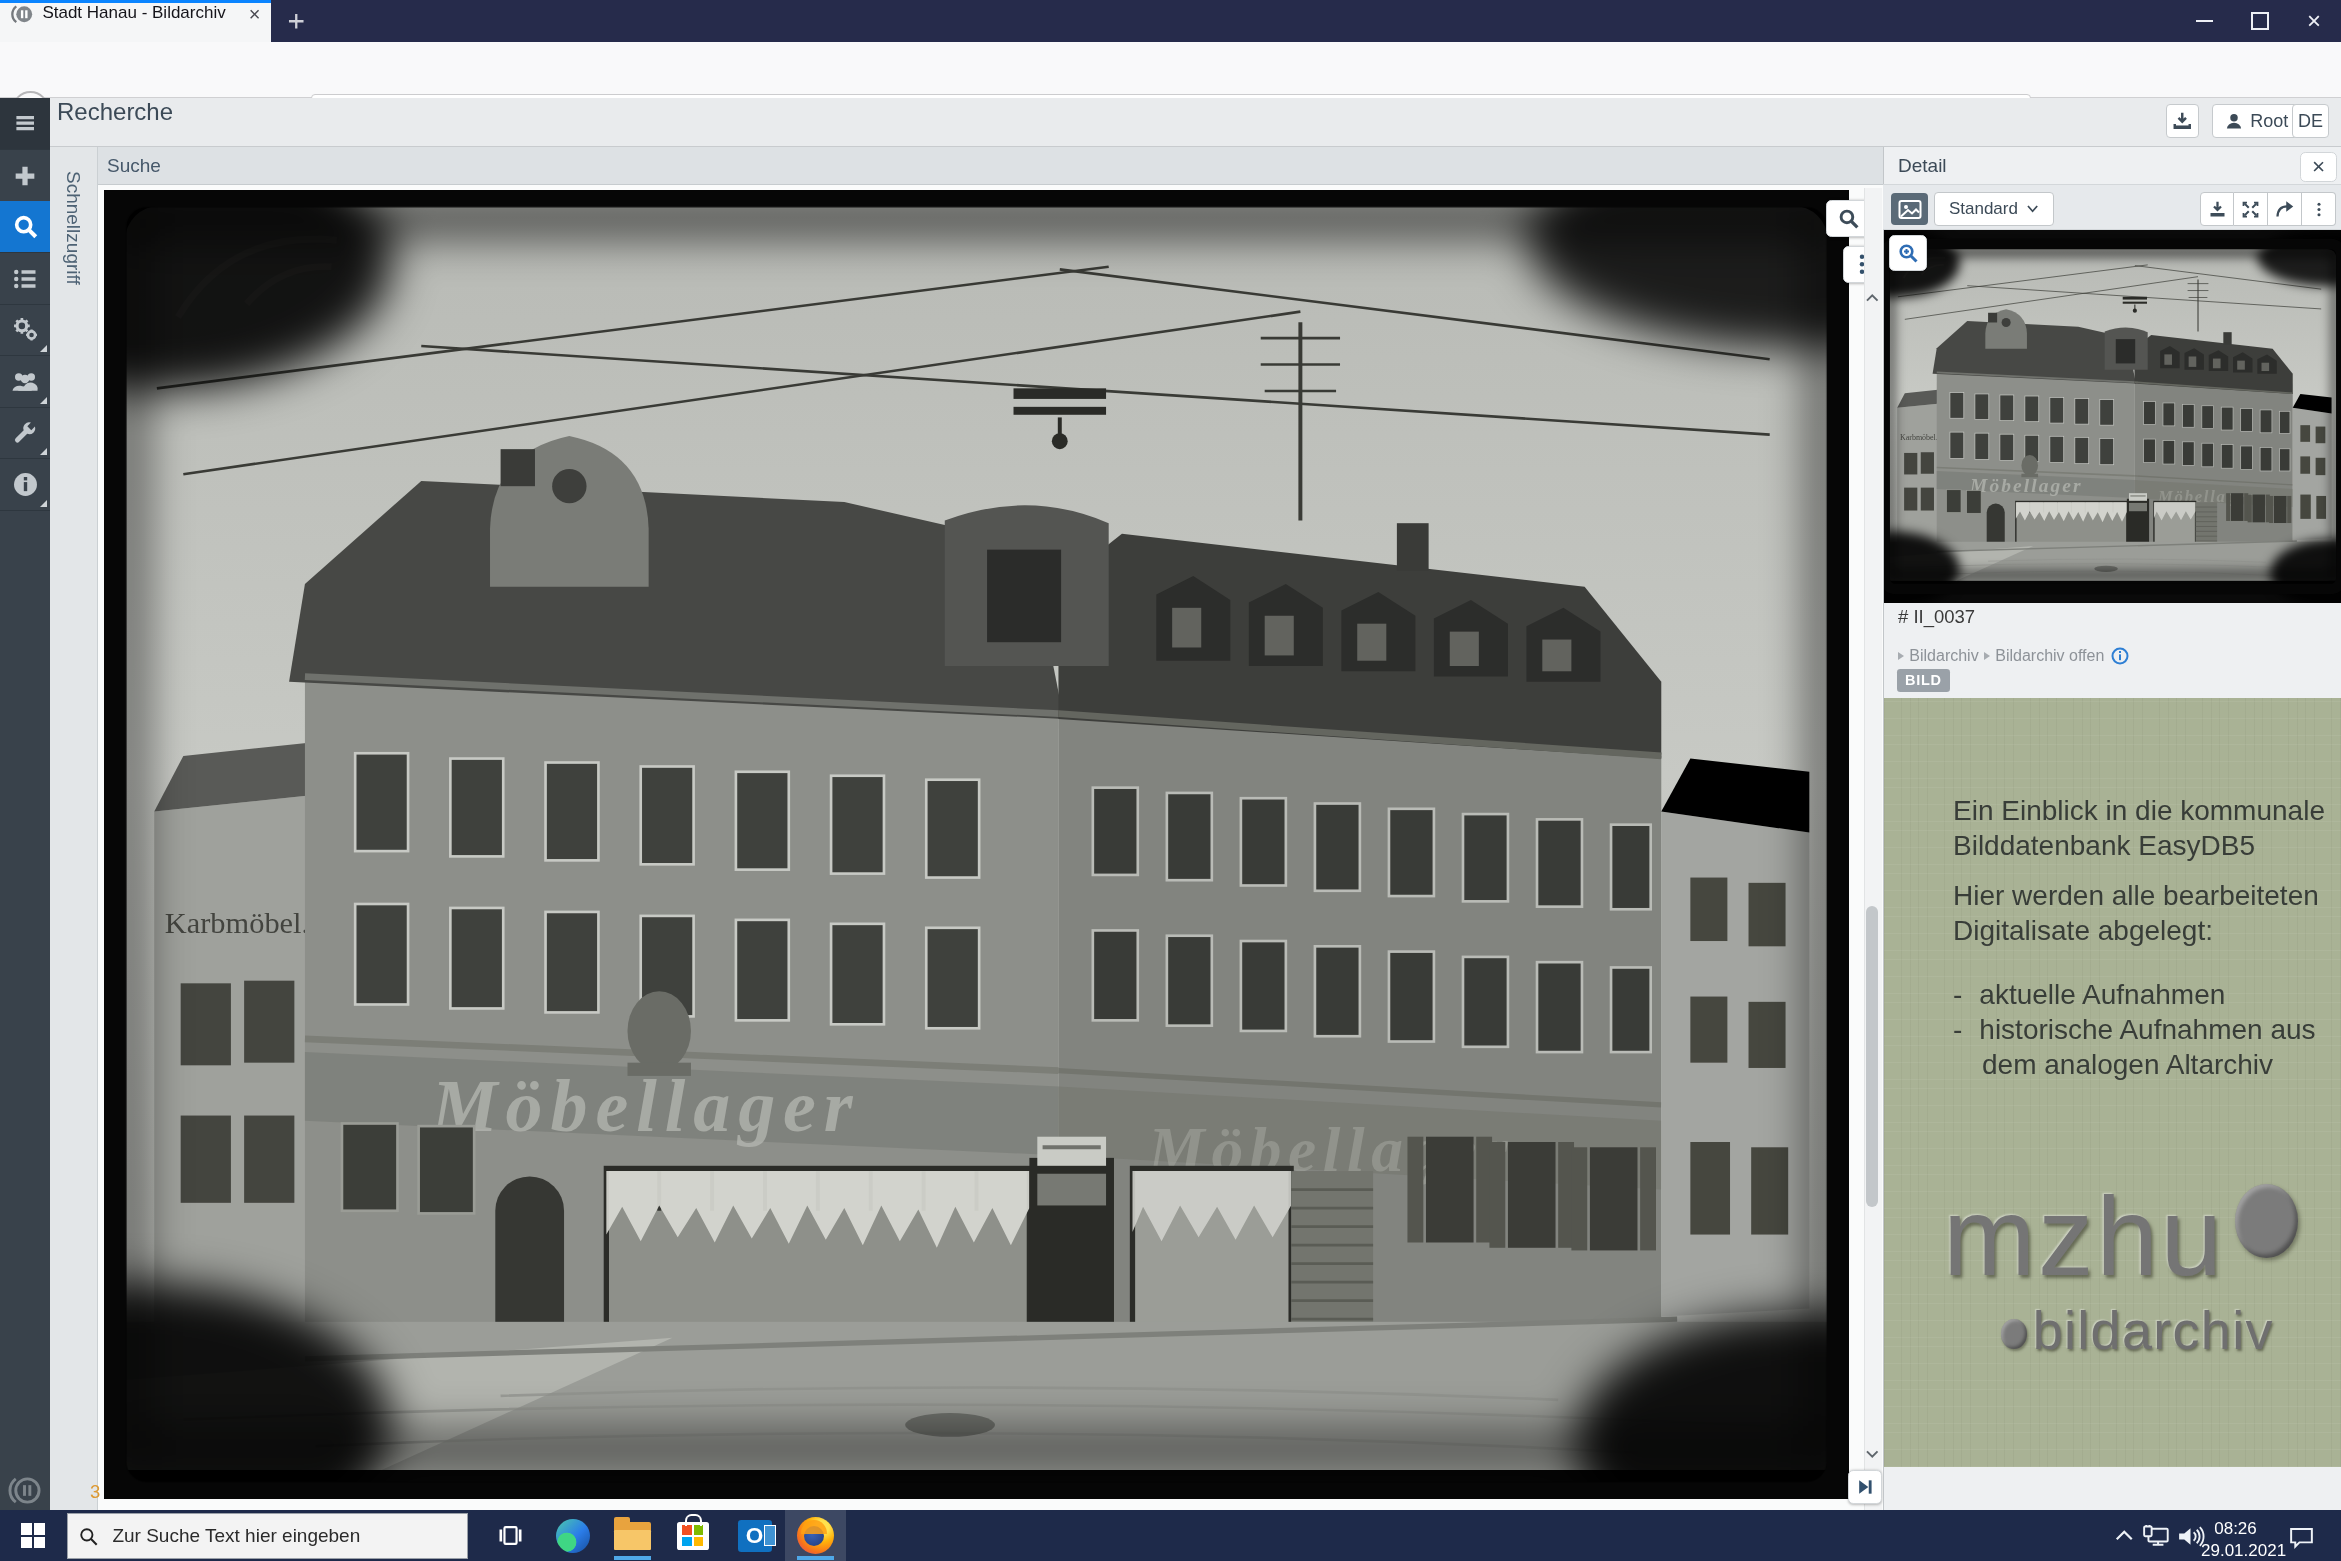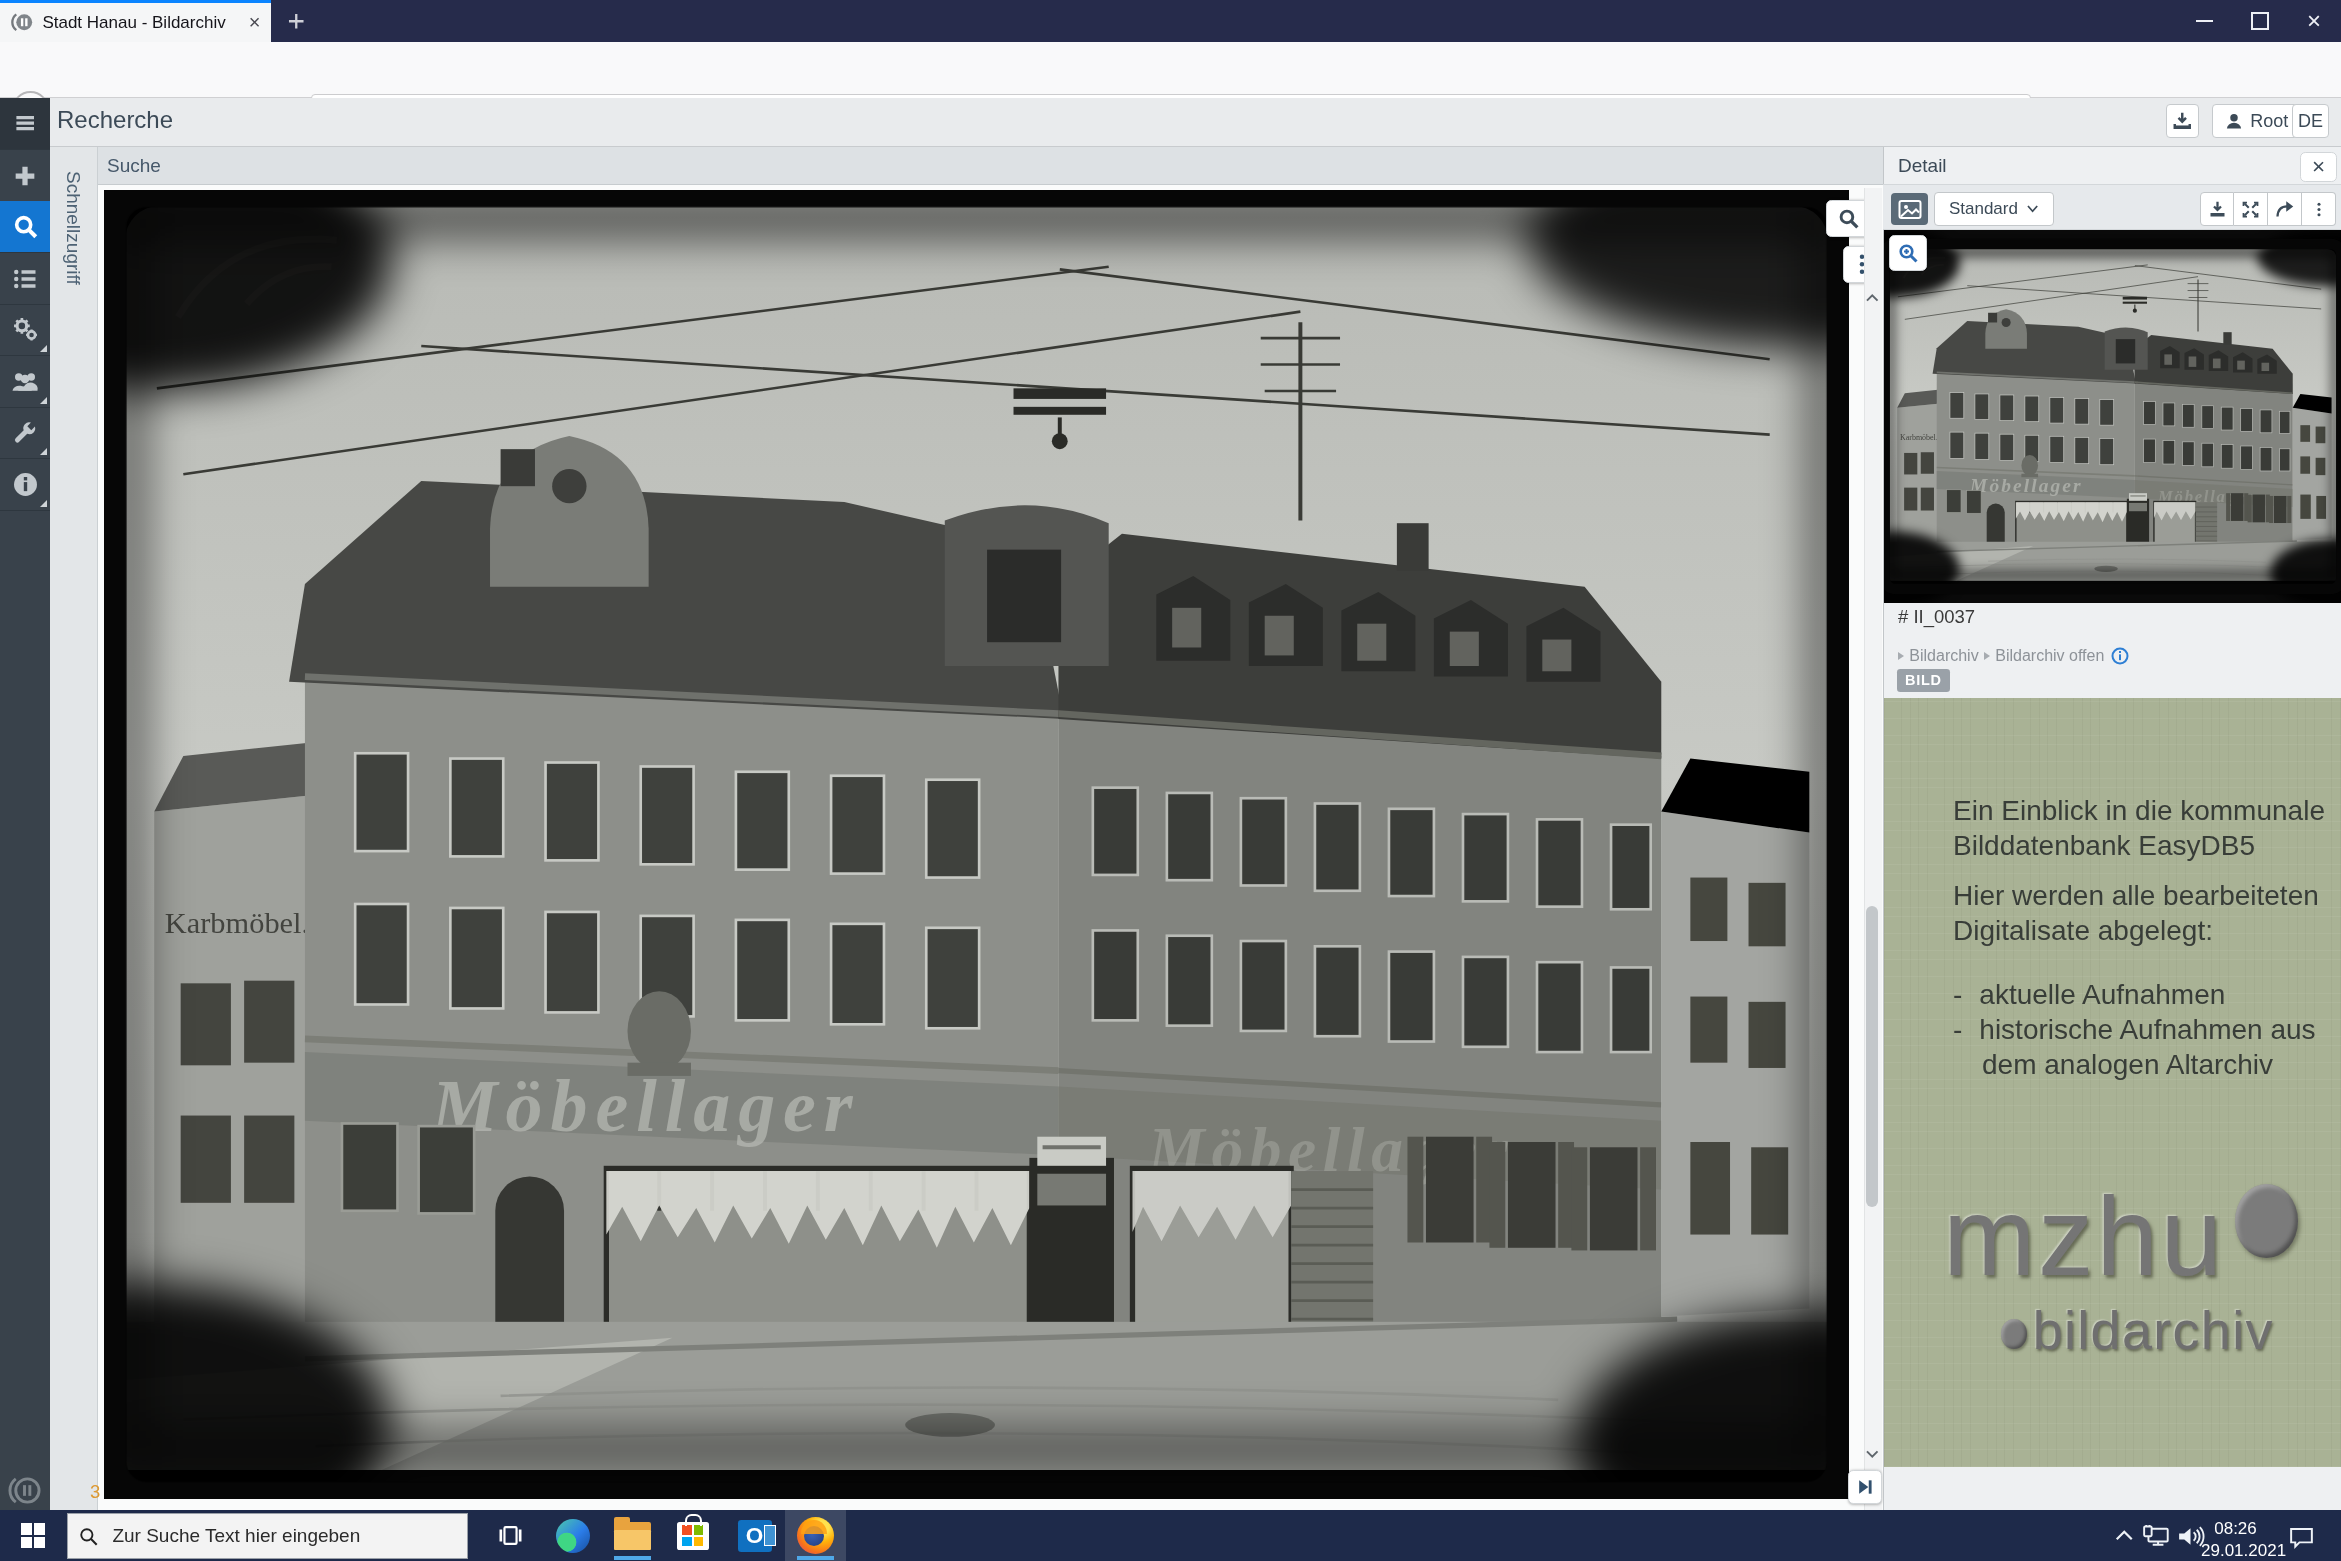--- a/index.html
+++ b/index.html
@@ -3,21 +3,21 @@
 <meta charset="utf-8">
 <style>
   html,body{margin:0;padding:0;}
   body{font-family:"Liberation Sans",sans-serif;background:#fff;}
   #screen{position:relative;width:2342px;height:1561px;overflow:hidden;background:#fff;}
   .abs{position:absolute;}
   svg.ic{display:block;}
 
   
   .tabbar{left:0;top:0;width:2342px;height:42px;background:#262b4b;}
-  .tab{left:0;top:0;width:271px;height:42px;background:#f5f6f7;border-top:3.3px solid #0a84ff;box-sizing:border-box;display:flex;align-items:center;padding:0 10.6px;gap:9.3px;}
+  .tab{left:0;top:0;width:271px;height:42px;background:#f5f6f7;border-top:3.3px solid #0a84ff;box-sizing:border-box;display:flex;padding:0 10.6px;gap:9.3px;}
   .tab-title{flex:1;font-size:17px;color:#15141a;white-space:nowrap;overflow:hidden;}
   .tab-close{font-size:20px;color:#4a4a52;cursor:default;}
   .newtab{left:276px;top:4px;width:40px;height:34px;color:#cfd0d8;display:flex;align-items:center;justify-content:center;}
   .winctl{top:0;height:42px;display:flex;align-items:center;justify-content:center;color:#eef0f6;}
   .winline{width:17px;height:2px;background:#eef0f6;}
   .winrestore{width:13.2px;height:13.2px;border:2px solid #eef0f6;position:relative;background:#262b4b;}
   .winrestore:before{content:"";position:absolute;left:3.3px;top:-6px;width:13.2px;height:13.2px;border:2px solid #eef0f6;z-index:-1;}
   .winx{font-size:24px;font-weight:400;}
 
   
@@ -26,21 +26,21 @@
   .backcirc{border:2px solid #b6b6b8;border-radius:50%;box-sizing:border-box;background:#f9f9fa;}
   .urlbar{left:311px;top:52px;width:1720px;height:38px;background:#fff;border:1.3px solid #ccccce;border-radius:4px;box-sizing:border-box;display:flex;align-items:center;padding:0 9.3px;gap:9.3px;}
   .urltxt{font-size:19px;color:#737373;white-space:nowrap;}
   .urltxt b{color:#0c0c0d;font-weight:700;}
   .zoompill{margin-left:auto;border:1.3px solid #b1b1b3;border-radius:12px;padding:2px 10.6px;font-size:16px;color:#0c0c0d;background:#f6f6f7;}
   .vline{width:1.3px;height:24px;background:#d7d7d9;}
   .dots3{font-size:20px;color:#4a4a52;letter-spacing:2px;}
 
   
   .appheader{left:50px;top:98px;width:2292px;height:49px;background:#e9ebed;border-bottom:1.3px solid #c8cbce;box-sizing:border-box;}
-  .apptitle{left:57px;top:106px;font-size:24px;color:#3c4a57;}
+  .apptitle{left:57px;top:98px;font-size:24px;color:#3c4a57;}
   .hbtn{height:34px;background:#fff;border:1.3px solid #c6cacd;border-radius:4px;box-sizing:border-box;display:flex;align-items:center;justify-content:center;gap:6.6px;font-size:18px;color:#3c4a57;padding:0 10.6px;}
 
   
   .sidebar{left:0;top:98px;width:50px;height:1413px;background:#39424b;}
   .sbitem{left:0;width:50px;height:52px;display:flex;align-items:center;justify-content:center;border-bottom:0.7px solid #2e373f;box-sizing:border-box;position:absolute;color:#c2c8cd;}
   .sbactive{background:#1476d1;color:#fff;}
   .sbdark{background:#2d353d;}
   .subtri{position:absolute;right:3.3px;bottom:3.3px;width:0;height:0;border-left:7.3px solid transparent;border-bottom:7.3px solid #cfd4d8;}
 
   

